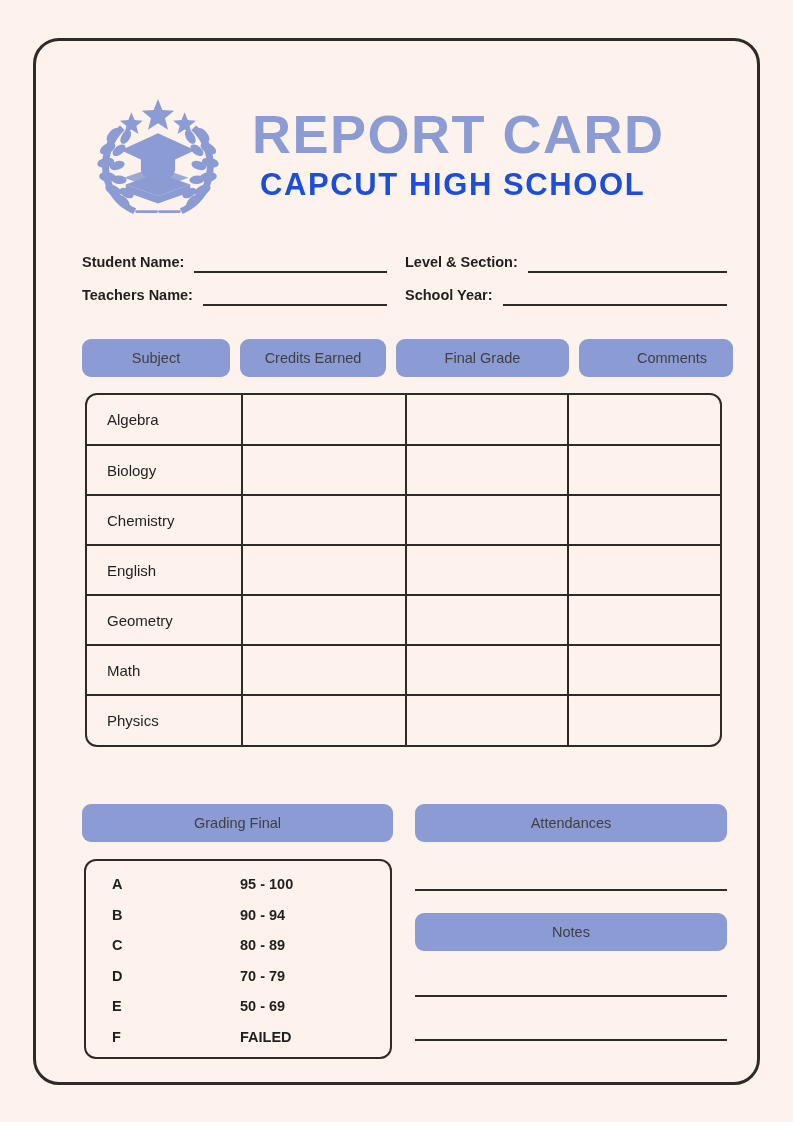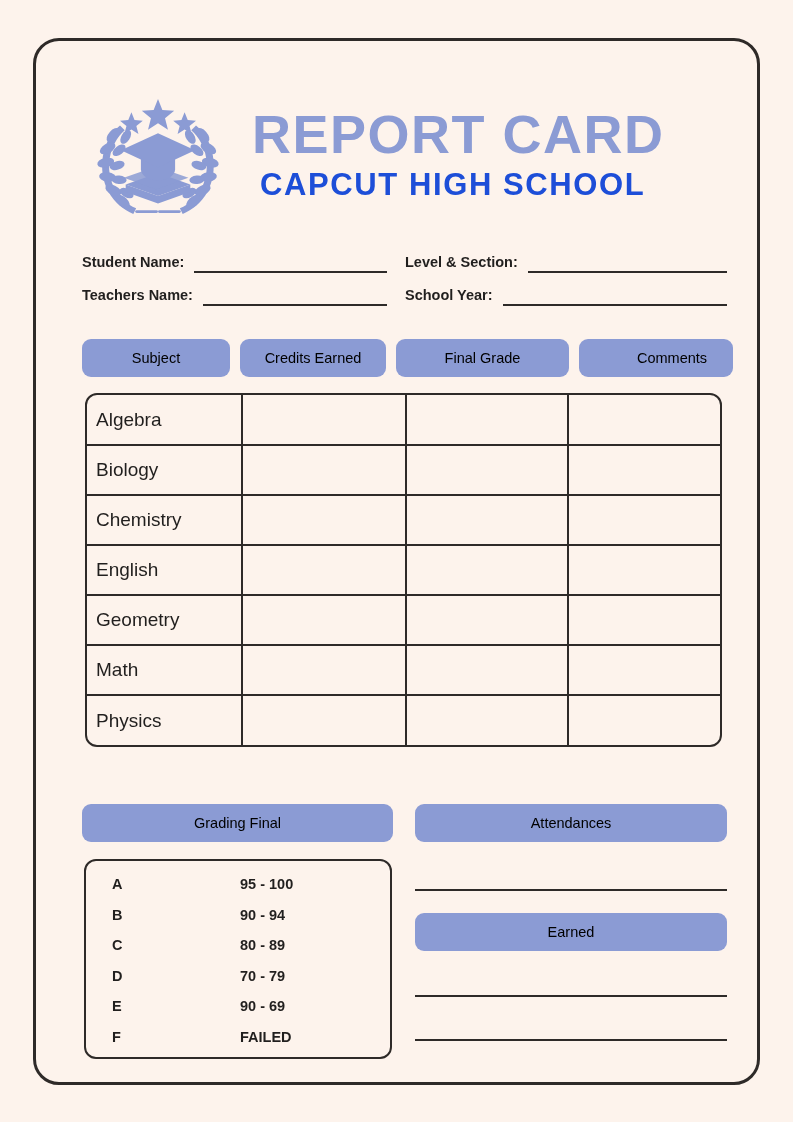--- a/index.html
+++ b/index.html
@@ -112,21 +112,21 @@
     border-bottom: 2px solid #2e2a28;
     height: 17px;
     margin-left: 10px;
     margin-right: 18px;
   }
   .field.right .field-line { margin-right: 0; }
 
   
   .pill {
     background: #8b9bd4;
-    color: #000000;
+    color: #404040;
     border-radius: 9px;
     text-align: center;
     font-size: 14.5px;
     display: flex;
     align-items: center;
     justify-content: center;
     box-sizing: border-box;
   }
 
   .col-headers {
@@ -160,23 +160,23 @@
   }
   .grade-table table {
     width: 100%;
     border-collapse: collapse;
   }
   .grade-table td {
     border-right: 2px solid #2e2a28;
     border-bottom: 2px solid #2e2a28;
     height: 50px;
     box-sizing: border-box;
-    font-size: 19px;
+    font-size: 15px;
     color: #211f1e;
-    padding: 0 9px;
+    padding: 0 20px;
     vertical-align: middle;
   }
   .grade-table tr:last-child td { border-bottom: none; }
   .grade-table td:last-child   { border-right: none; }
   .c-subject  { width: 155px; }
   .c-credits  { width: 166px; }
   .c-final    { width: 163px; }
   .c-comments { width: 153px; }
 
   
@@ -409,33 +409,33 @@
         <div class="grade-line">
           <span class="grade-letter">C</span>
           <span class="grade-range">80 - 89</span>
         </div>
         <div class="grade-line">
           <span class="grade-letter">D</span>
           <span class="grade-range">70 - 79</span>
         </div>
         <div class="grade-line">
           <span class="grade-letter">E</span>
-          <span class="grade-range">90 - 69</span>
+          <span class="grade-range">50 - 69</span>
         </div>
         <div class="grade-line">
           <span class="grade-letter">F</span>
           <span class="grade-range">FAILED</span>
         </div>
       </div>
 
       <div class="attend-col">
         <div class="gap-a"></div>
         <div class="write-line"></div>
         <div class="gap-b"></div>
-        <div class="pill notes-pill">Earned</div>
+        <div class="pill notes-pill">Notes</div>
         <div class="gap-c"></div>
         <div class="write-line"></div>
         <div class="gap-d"></div>
         <div class="write-line"></div>
         <div class="gap-e"></div>
         <div class="write-line"></div>
       </div>
 
     </div>
   </div>

